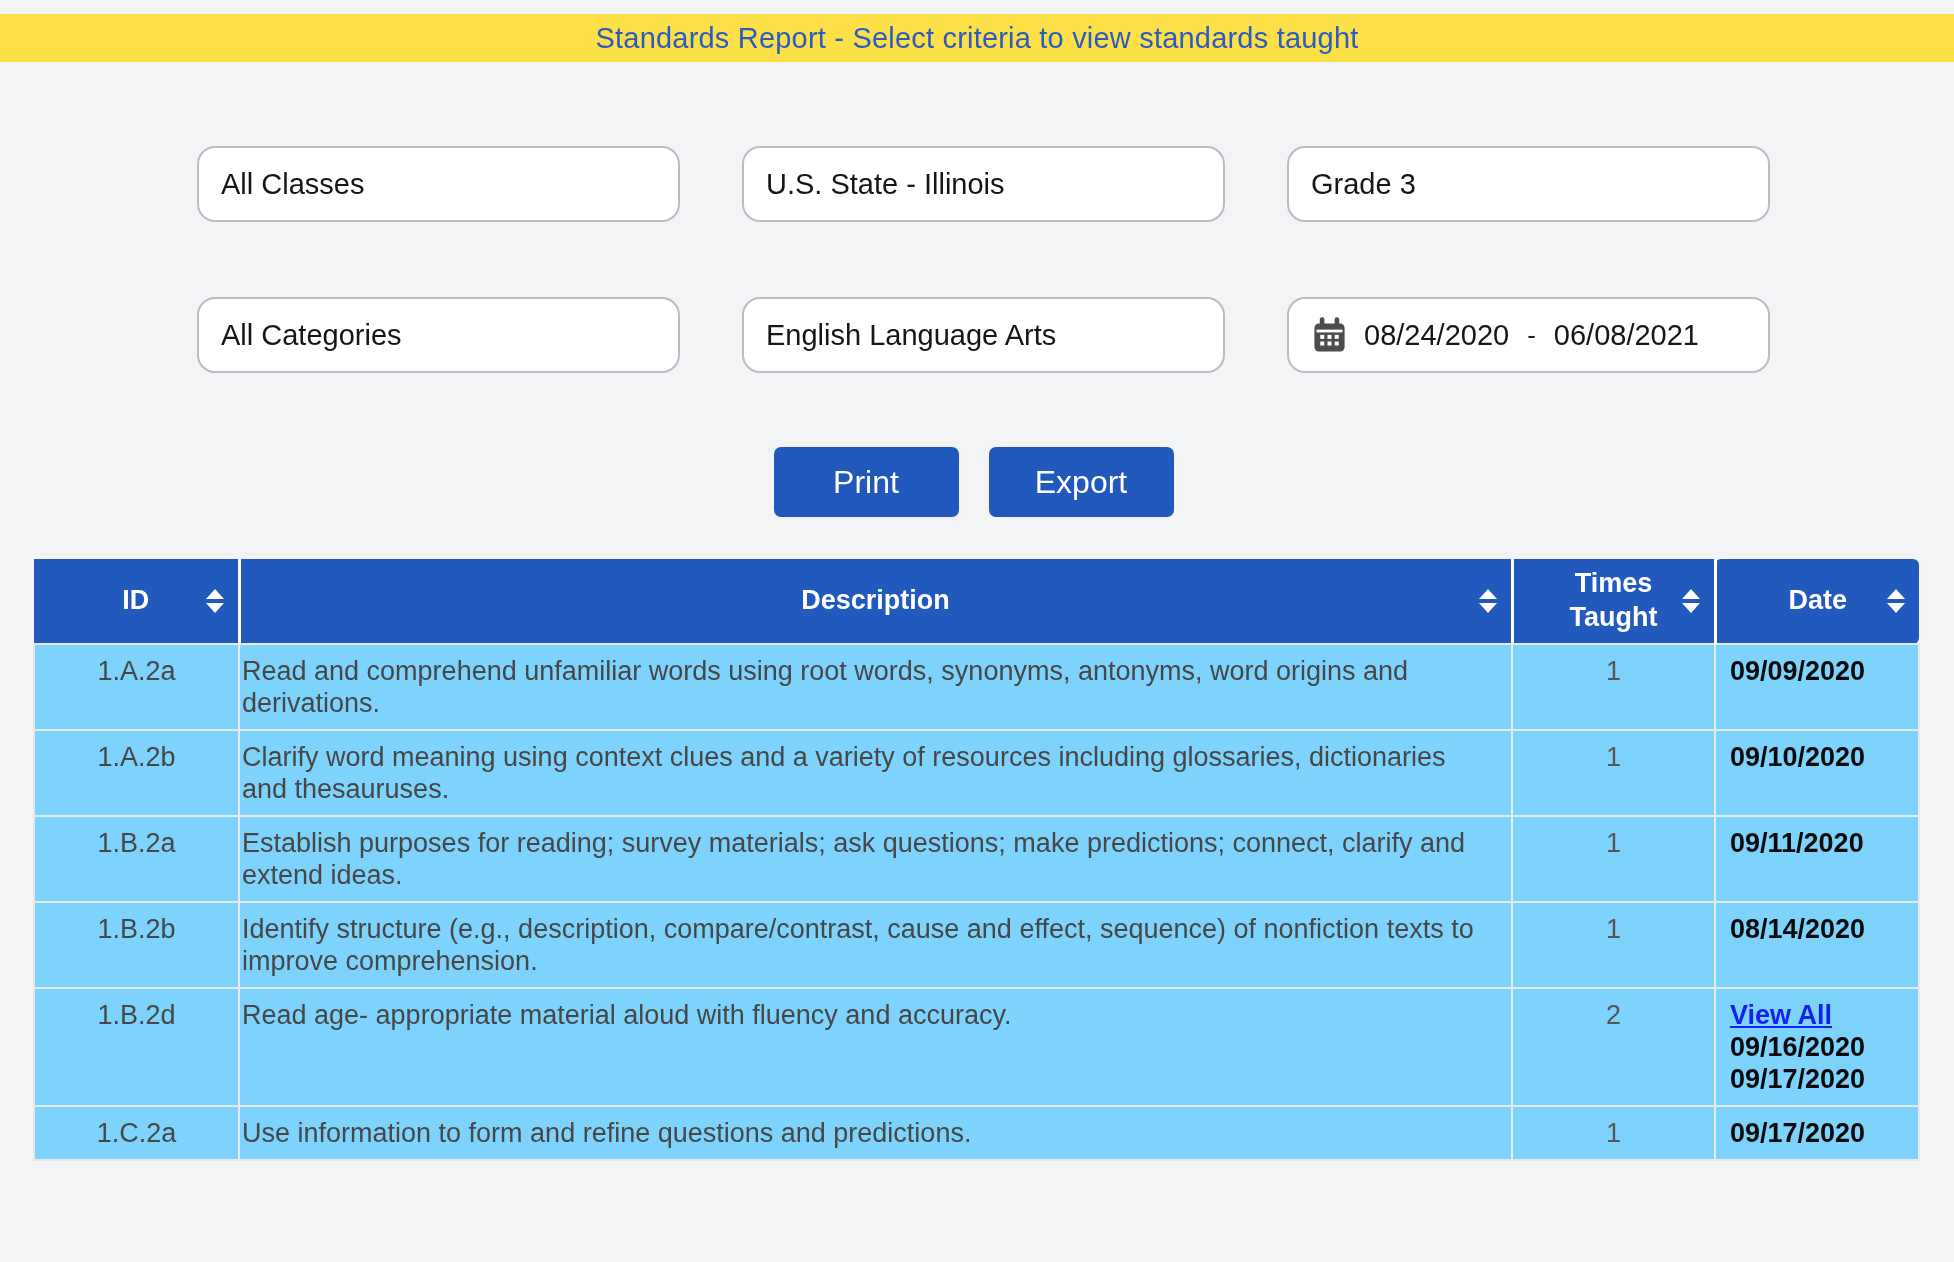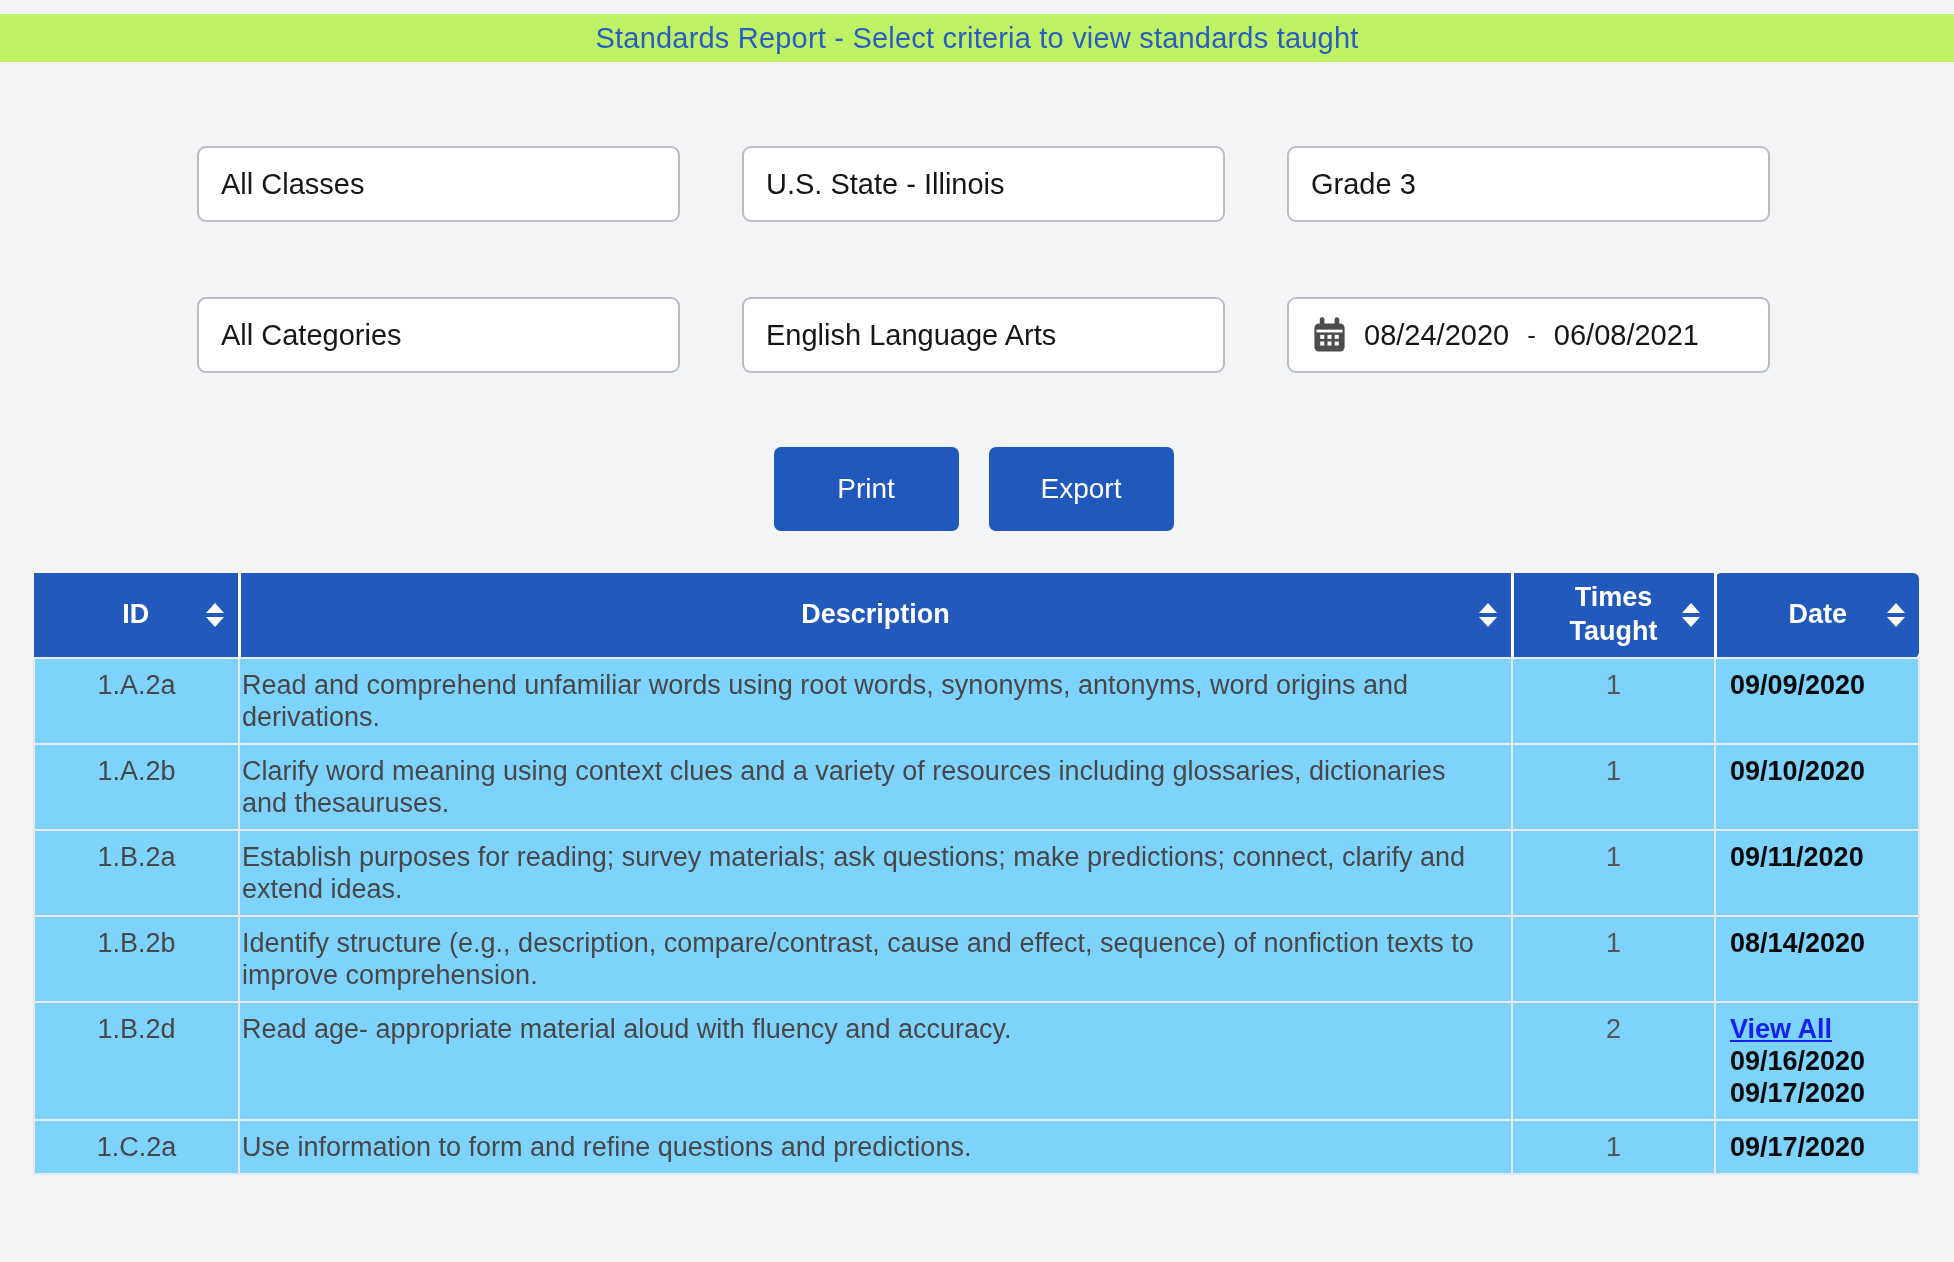--- a/index.html
+++ b/index.html
@@ -7,57 +7,57 @@
     width: 1954px; height: 1262px;
     overflow: hidden;
     background: #f3f4f6;
     font-family: "Liberation Sans", "DejaVu Sans", sans-serif;
     color: #474747;
   }
   
   .title-band {
     margin-top: 14px;
     height: 48px;
-    background: #bef264;
+    background: #fde047;
     display: flex; align-items: center; justify-content: center;
   }
   .title-band h1 {
     font-size: 29px; font-weight: 400;
     color: #2b5cc2;
     letter-spacing: 0.2px;
   }
   
   .filters { margin: 84px 0 0 197px; }
   .filter-row { display: flex; gap: 62px; }
   .filter-row + .filter-row { margin-top: 75px; }
   .select-box {
     width: 483px; height: 76px;
     background: #ffffff;
     border: 2px solid #b9bdc3;
-    border-radius: 9px;
+    border-radius: 18px;
     display: flex; align-items: center;
     padding: 8px 22px;
     font-size: 29px; color: #161616;
     cursor: pointer;
   }
   .date-box { gap: 16px; }
   .date-box .cal { flex: 0 0 auto; width: 37px; height: 37px; }
   .date-sep { padding: 0 2px; font-size: 26px; color: #222; }
   
   .button-row {
     margin-top: 74px;
     display: flex; justify-content: center; gap: 30px;
     width: 1947px;
   }
   .btn {
-    width: 185px; height: 84px;
+    width: 185px; height: 70px;
     background: #2158bb;
     color: #ffffff;
     border: none; border-radius: 7px;
-    font-size: 28px; font-family: inherit;
+    font-size: 32px; font-family: inherit;
     cursor: pointer;
   }
   
   .table-wrap { margin: 42px 36px 0 33px; }
   table {
     width: 1885px;
     border-collapse: collapse;
     table-layout: fixed;
   }
   col.c-id    { width: 205px; }

